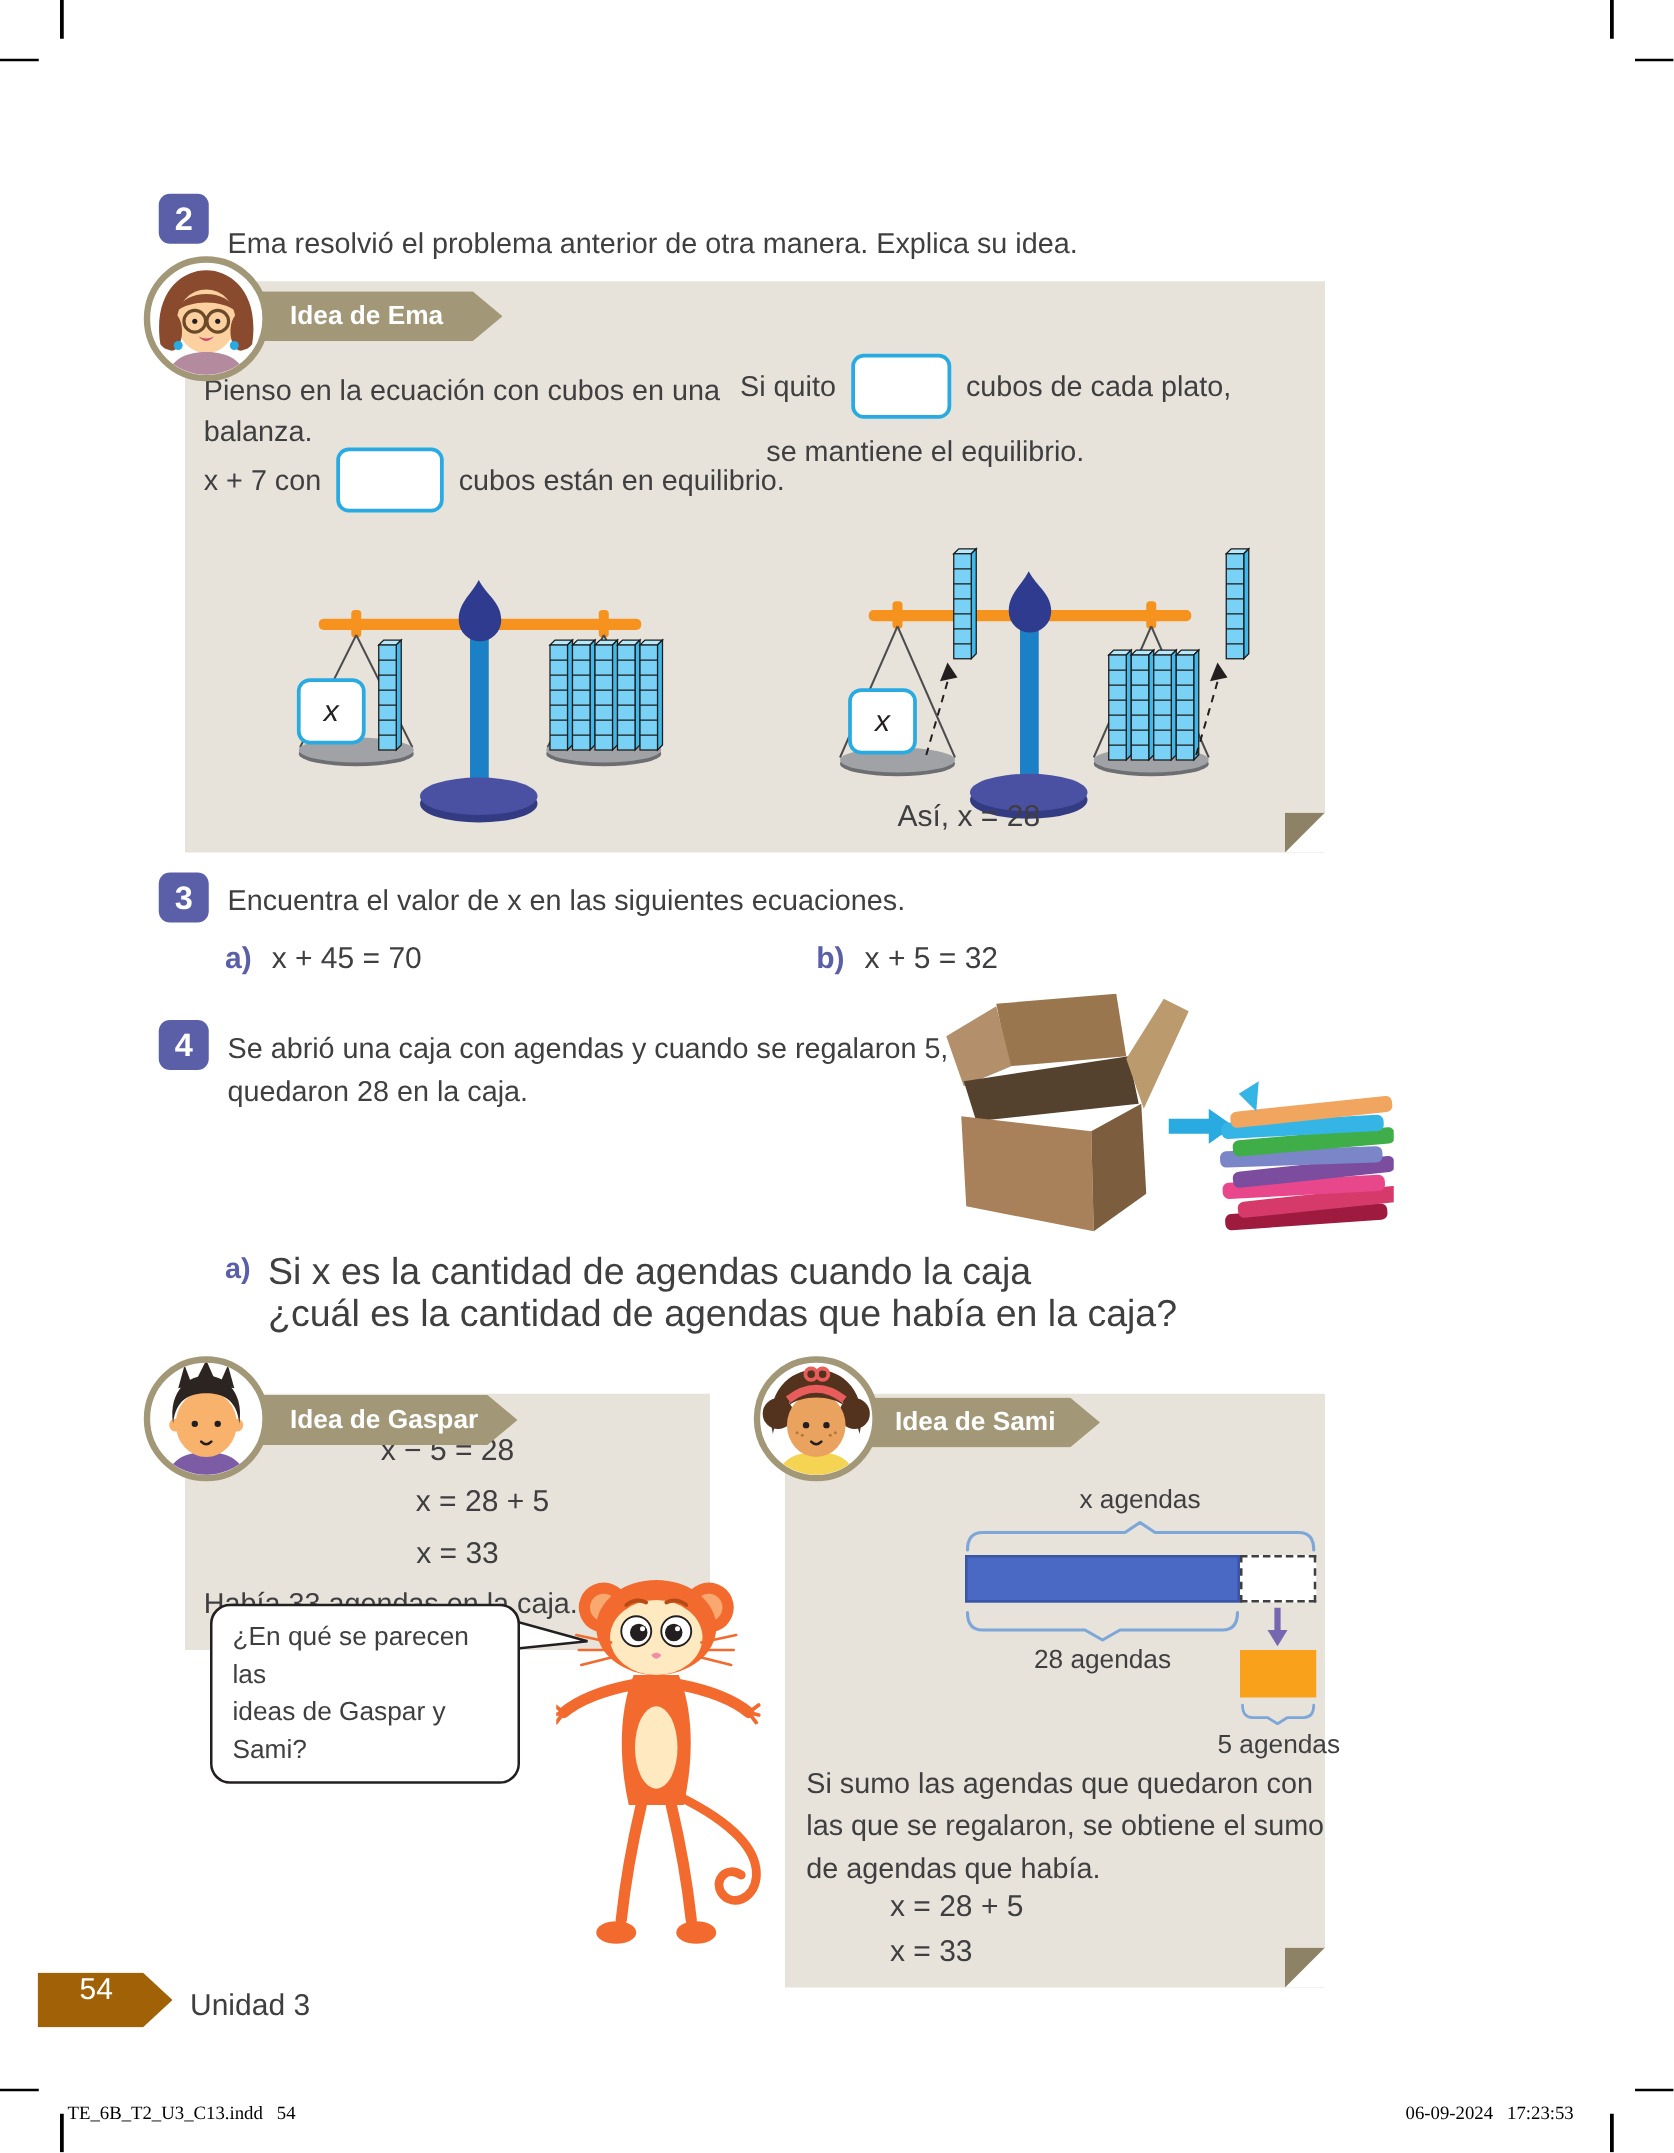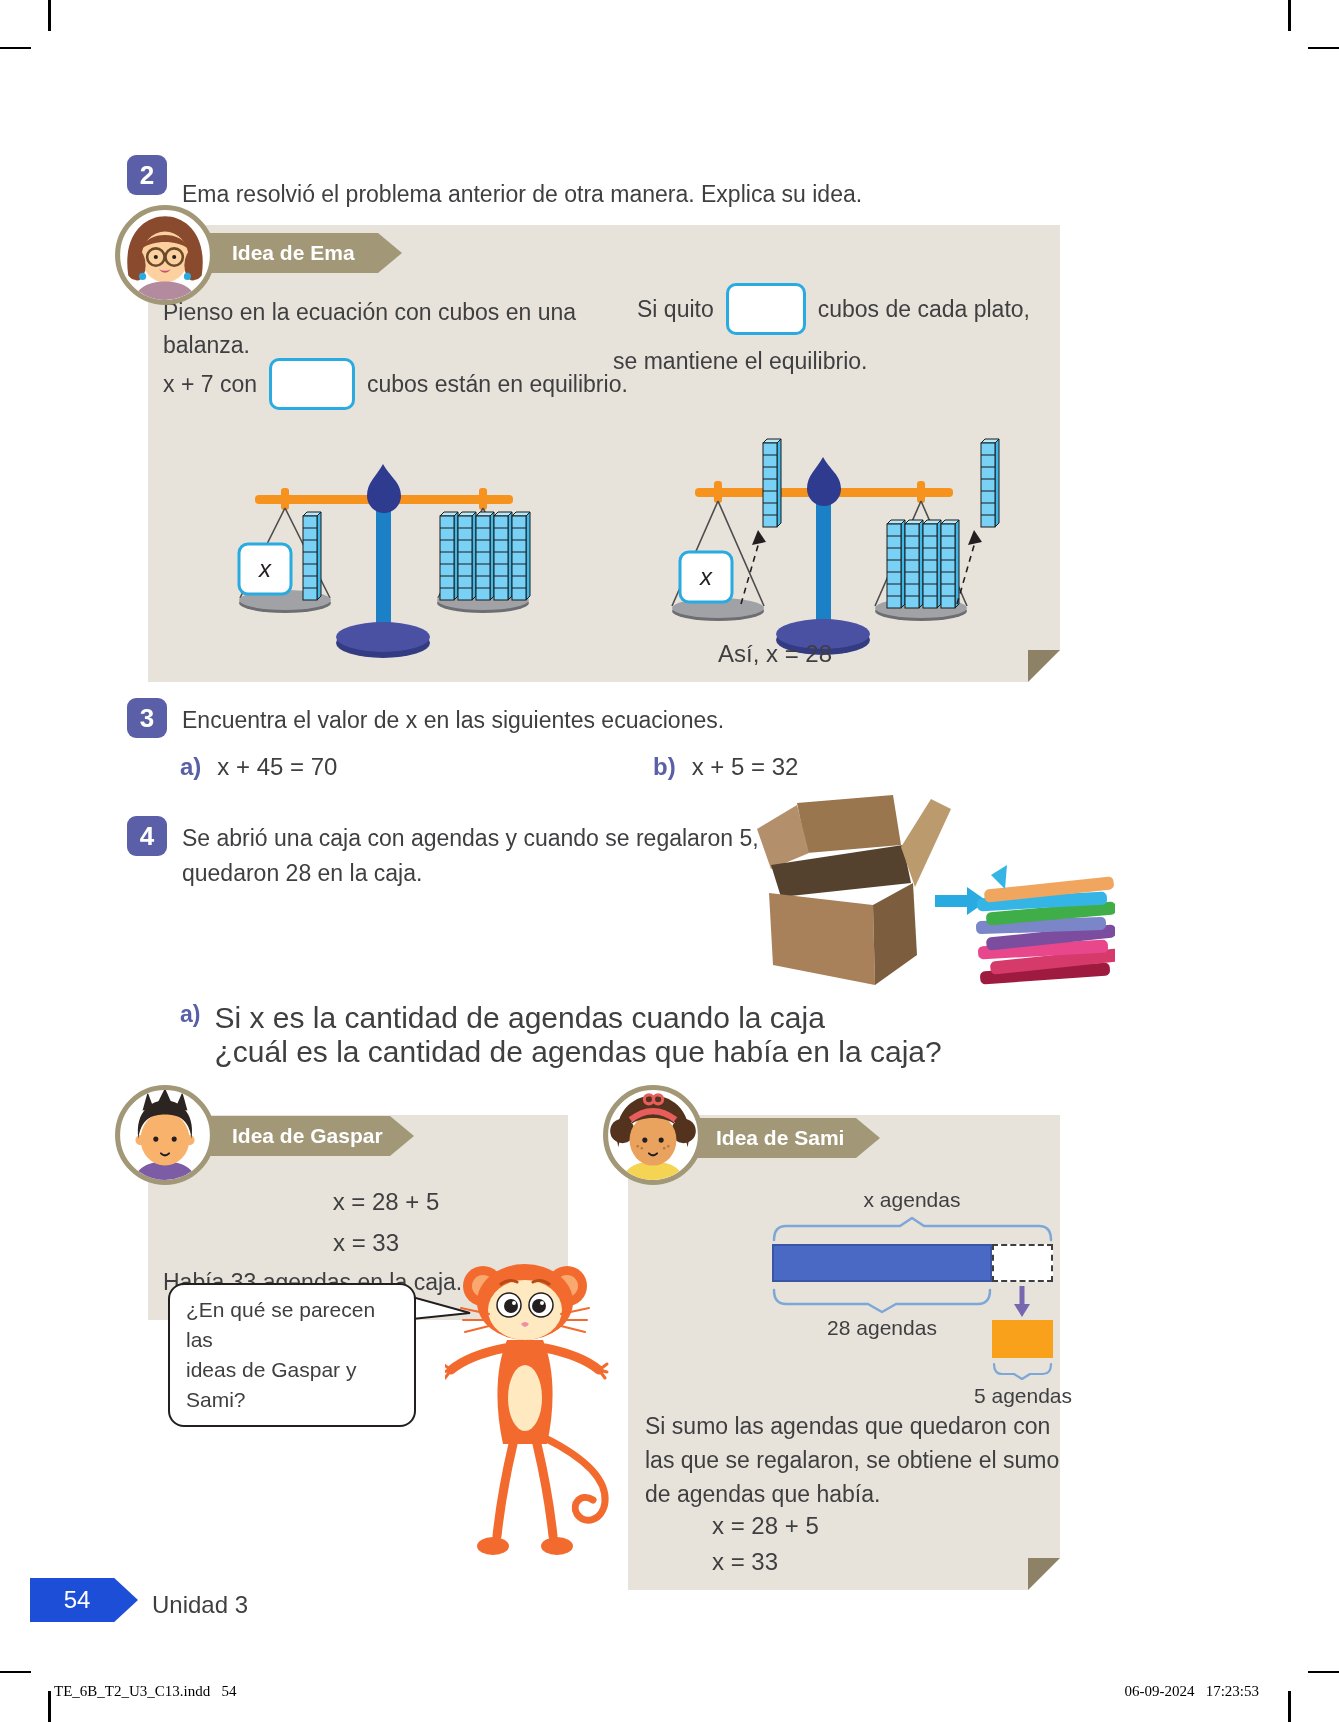--- a/index.html
+++ b/index.html
@@ -36,22 +36,22 @@
   .svgx { font-family:"Liberation Sans",sans-serif; font-style:italic; font-size:24px; fill:#231f20; text-anchor:middle; }
 
   .bar-blue   { position:absolute; background:#4a69c4; border:2px solid #3b55a5; box-sizing:border-box; }
   .bar-dashed { position:absolute; background:#fff; border:2px dashed #3f3f41; box-sizing:border-box; }
   .bar-orange { position:absolute; background:#f9a11b; }
   .diag-lbl   { position:absolute; font-size:21px; text-align:center; }
 
   .bubble { position:absolute; background:#fff; border:2px solid #231f20; border-radius:16px;
             padding:10px 16px; font-size:21px; line-height:30px; z-index:2; }
 
-  .fbadge { position:absolute; background:#1d4ed8; color:#fff; font-size:24px; display:flex;
-            align-items:center; justify-content:center; padding-right:14px; box-sizing:border-box;
+  .fbadge { position:absolute; background:#a16207; color:#fff; font-size:24px; display:flex;
+            align-items:flex-start; justify-content:center; padding-right:14px; box-sizing:border-box;
             clip-path:polygon(0 0,78% 0,100% 50%,78% 100%,0 100%); }
   .printtxt { position:absolute; font-family:Liberation Serif, serif; font-size:15px; color:#000; white-space:pre; }
 </style>
 </head>
 <body>
 
 <div class="page">
 
   <div class="crop" style="left:48px;top:0;width:3px;height:31px"></div>
   <div class="crop" style="left:0;top:47px;width:31px;height:2px"></div>
@@ -93,21 +93,21 @@
         <circle cx="72" cy="71" r="3.5" fill="#29abe2"></circle>
     </g>
   </svg>
 
   <div class="txt" style="left:163px;top:296px;width:420px">Pienso en la ecuación con cubos en una balanza.</div>
   <div class="flexrow" style="left:163px;top:358px">
     <span>x + 7 con</span>
     <span class="answer-box"></span>
     <span>cubos están en equilibrio.</span>
   </div>
-  <div class="flexrow" style="left:637px;top:283px">
+  <div class="flexrow" style="left:592px;top:283px">
     <span>Si quito</span>
     <span class="answer-box small"></span>
     <span>cubos de cada plato,</span>
   </div>
   <div class="txt" style="left:613px;top:345px">se mantiene el equilibrio.</div>
 
   <svg style="position:absolute;left:225px;top:440px" width="330" height="240" viewBox="0 0 330 240">
     <defs>
       <g id="col7">
         <polygon points="0,0 4,-4 18,-4 14,0" fill="#b7e9fb" stroke="#1a1a1a" stroke-width="1"></polygon>
@@ -247,20 +247,21 @@
       <ellipse cx="50" cy="54" rx="24" ry="26" fill="#f9b26c"></ellipse>
       <path d="M24,54 C20,26 38,16 50,16 C62,16 80,26 76,54 C74,34 62,30 50,30 C38,30 26,34 24,54 Z" fill="#2c2420"></path>
       <polygon points="28,26 33,8 39,24" fill="#2c2420"></polygon>
       <polygon points="42,20 50,4 57,20" fill="#2c2420"></polygon>
       <polygon points="60,24 67,8 72,26" fill="#2c2420"></polygon>
       <circle cx="41" cy="54" r="2.5" fill="#231f20"></circle>
         <circle cx="59" cy="54" r="2.5" fill="#231f20"></circle>
       <path d="M46,68 Q50,72 54,68" stroke="#231f20" stroke-width="2" fill="none" stroke-linecap="round"></path>
     </g>
   </svg>
+  <div class="eq center" style="left:148px;top:1147px;width:420px">x − 5 = 28</div>
   <div class="eq center" style="left:176px;top:1188px;width:420px">x = 28 + 5</div>
   <div class="eq center" style="left:156px;top:1229px;width:420px">x = 33</div>
   <div class="txt" style="left:163px;top:1266px">Había 33 agendas en la caja.</div>
 
   <div class="panel" style="left:628px;top:1115px;width:432px;height:475px">
     <div class="dogear"></div>
   </div>
   <div class="banner" style="left:686px;top:1118px;width:194px">
     <span>Idea de Sami</span>
   </div>

